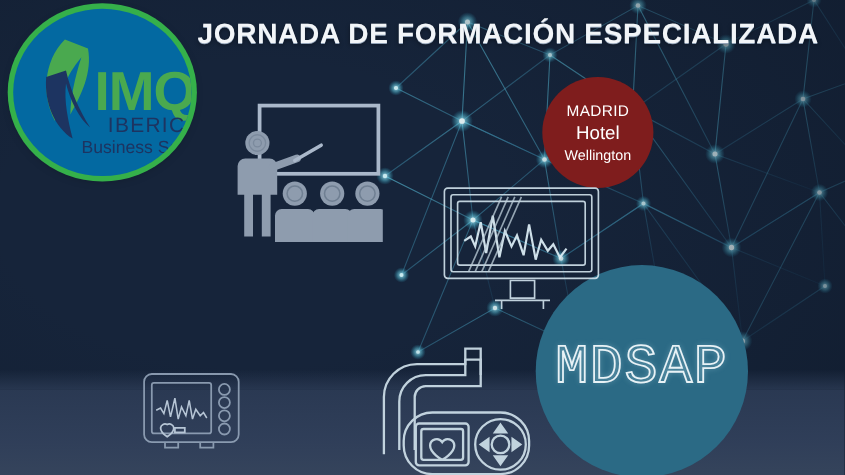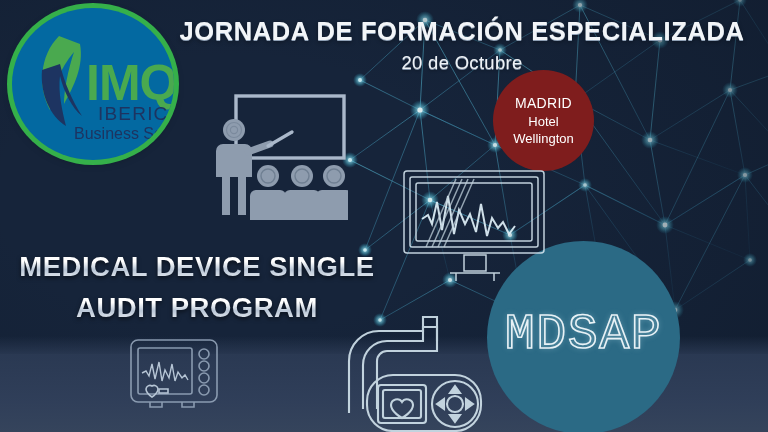--- a/index.html
+++ b/index.html
@@ -57,21 +57,21 @@
     filter:drop-shadow(0 2px 2px rgba(0,0,0,.55));
     white-space:nowrap;
   }
 
   
   .loc-circle{position:absolute;left:493px;top:70px;width:101px;height:101px;
      border-radius:50%;background:#7f1d1d;
      display:flex;flex-direction:column;align-items:center;justify-content:center;
      color:#ffffff;line-height:1.32;}
   .loc-l1{font-size:14px;letter-spacing:.3px;}
-  .loc-l2{font-size:13px;}
+  .loc-l2{font-size:17px;}
   .loc-l3{font-size:13px;}
 
   
   .mdsap-circle{position:absolute;left:487px;top:241px;width:193px;height:193px;
      border-radius:50%;background:#2b6a85;
      display:flex;align-items:center;justify-content:center;}
   .mdsap-text{font-size:50px;font-weight:400;letter-spacing:1.5px;
      color:transparent;
      -webkit-text-stroke:1.6px #e8f2f6;
      text-shadow:0 0 6px rgba(200,235,245,.35);
@@ -190,32 +190,27 @@
     <svg width="162" height="152" viewBox="0 0 162 152" xmlns="http://www.w3.org/2000/svg">
       <path d="M47 28 C27 48 26 80 38 102 C40 82 48 60 62 44 C56 62 52 82 52 96 C62 78 72 58 68 36 Z" fill="#4aa94f"></path>
       <path d="M30 62 C28 86 38 108 54 118 C50 102 46 84 48 68 C52 84 60 100 70 108 C60 92 52 74 48 56 Z" fill="#1d3461"></path>
       <text x="74" y="92" font-family="'Liberation Sans',sans-serif" font-size="50" font-weight="bold" fill="#4aa94f" letter-spacing="-1">IMQ</text>
       <text x="86" y="112" font-family="'Liberation Sans',sans-serif" font-size="19" fill="#1d3461" letter-spacing="1.2">IBERICA</text>
       <text x="62" y="131" font-family="'Liberation Sans',sans-serif" font-size="16" fill="#1d3461">Business School</text>
     </svg>
   </div>
 
   <div class="hdr-main">JORNADA DE FORMACIÓN ESPECIALIZADA</div>
-  <div class="hdr-sub">20 de Octubre</div>
 
   <div class="loc-circle">
     <div class="loc-l1">MADRID</div>
     <div class="loc-l2">Hotel</div>
     <div class="loc-l3">Wellington</div>
   </div>
 
-  <div class="title-block">
-    <div class="title-l1">MEDICAL DEVICE SINGLE</div>
-    <div class="title-l2">AUDIT PROGRAM</div>
-  </div>
 
   <div class="mdsap-circle">
     <div class="mdsap-text">MDSAP</div>
   </div>
 
   <div class="icon-presenter">
     <svg width="140" height="128" viewBox="0 0 140 128" xmlns="http://www.w3.org/2000/svg">
       <rect x="28" y="4" width="108" height="62" fill="none" stroke="#aab8ca" stroke-width="3.4"></rect>
       <circle cx="26" cy="38" r="11" fill="#8e9cae"></circle>
       <circle cx="26" cy="38" r="7.5" fill="none" stroke="#7b8a9d" stroke-width="1.2"></circle>

